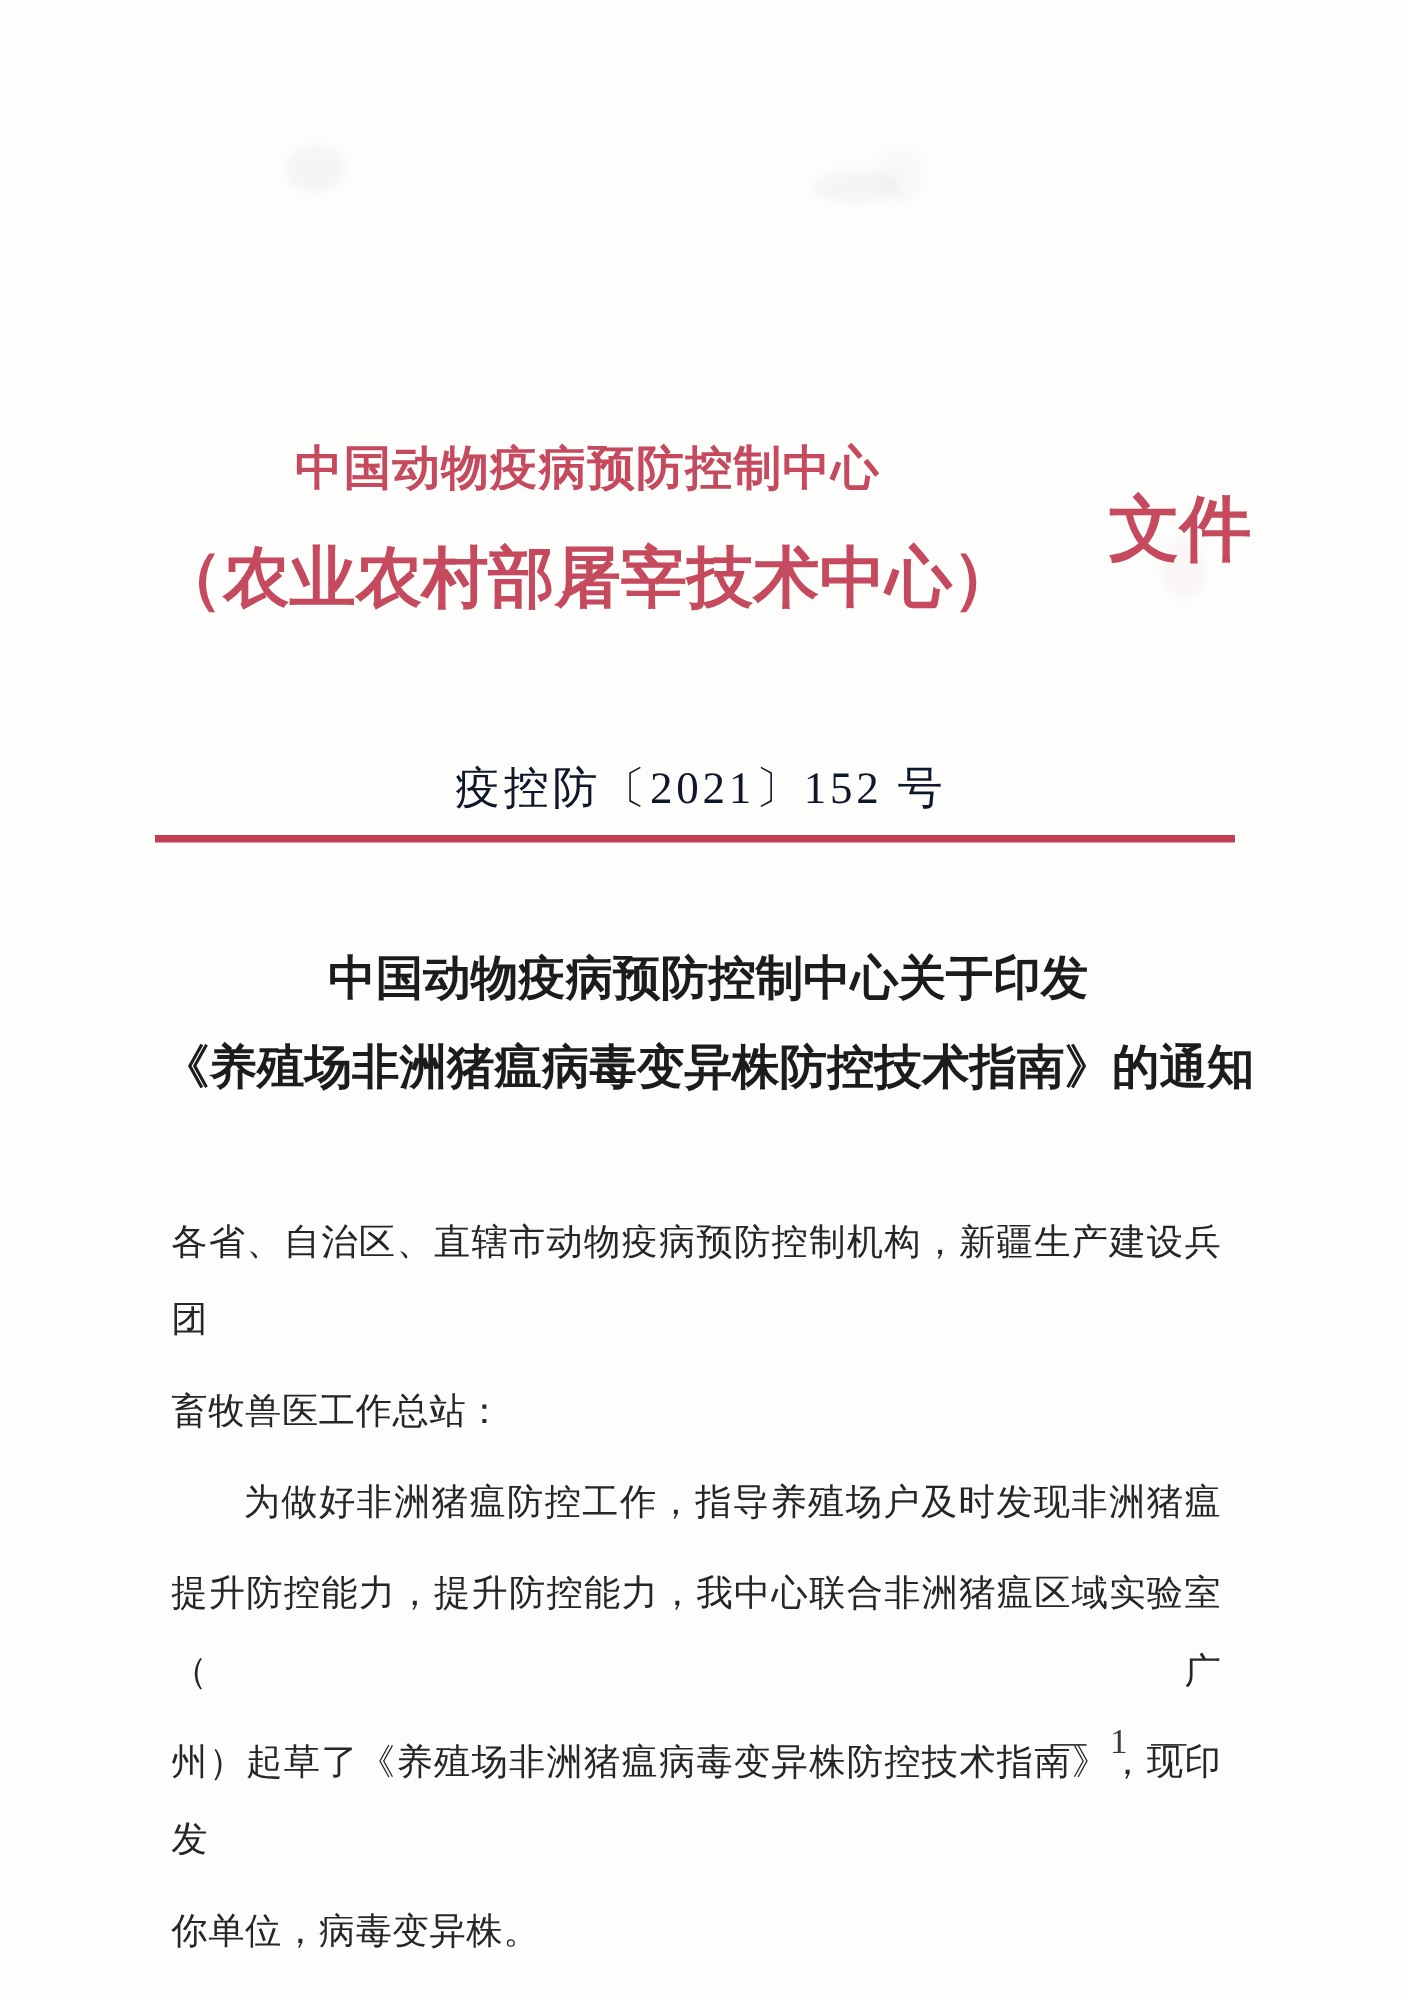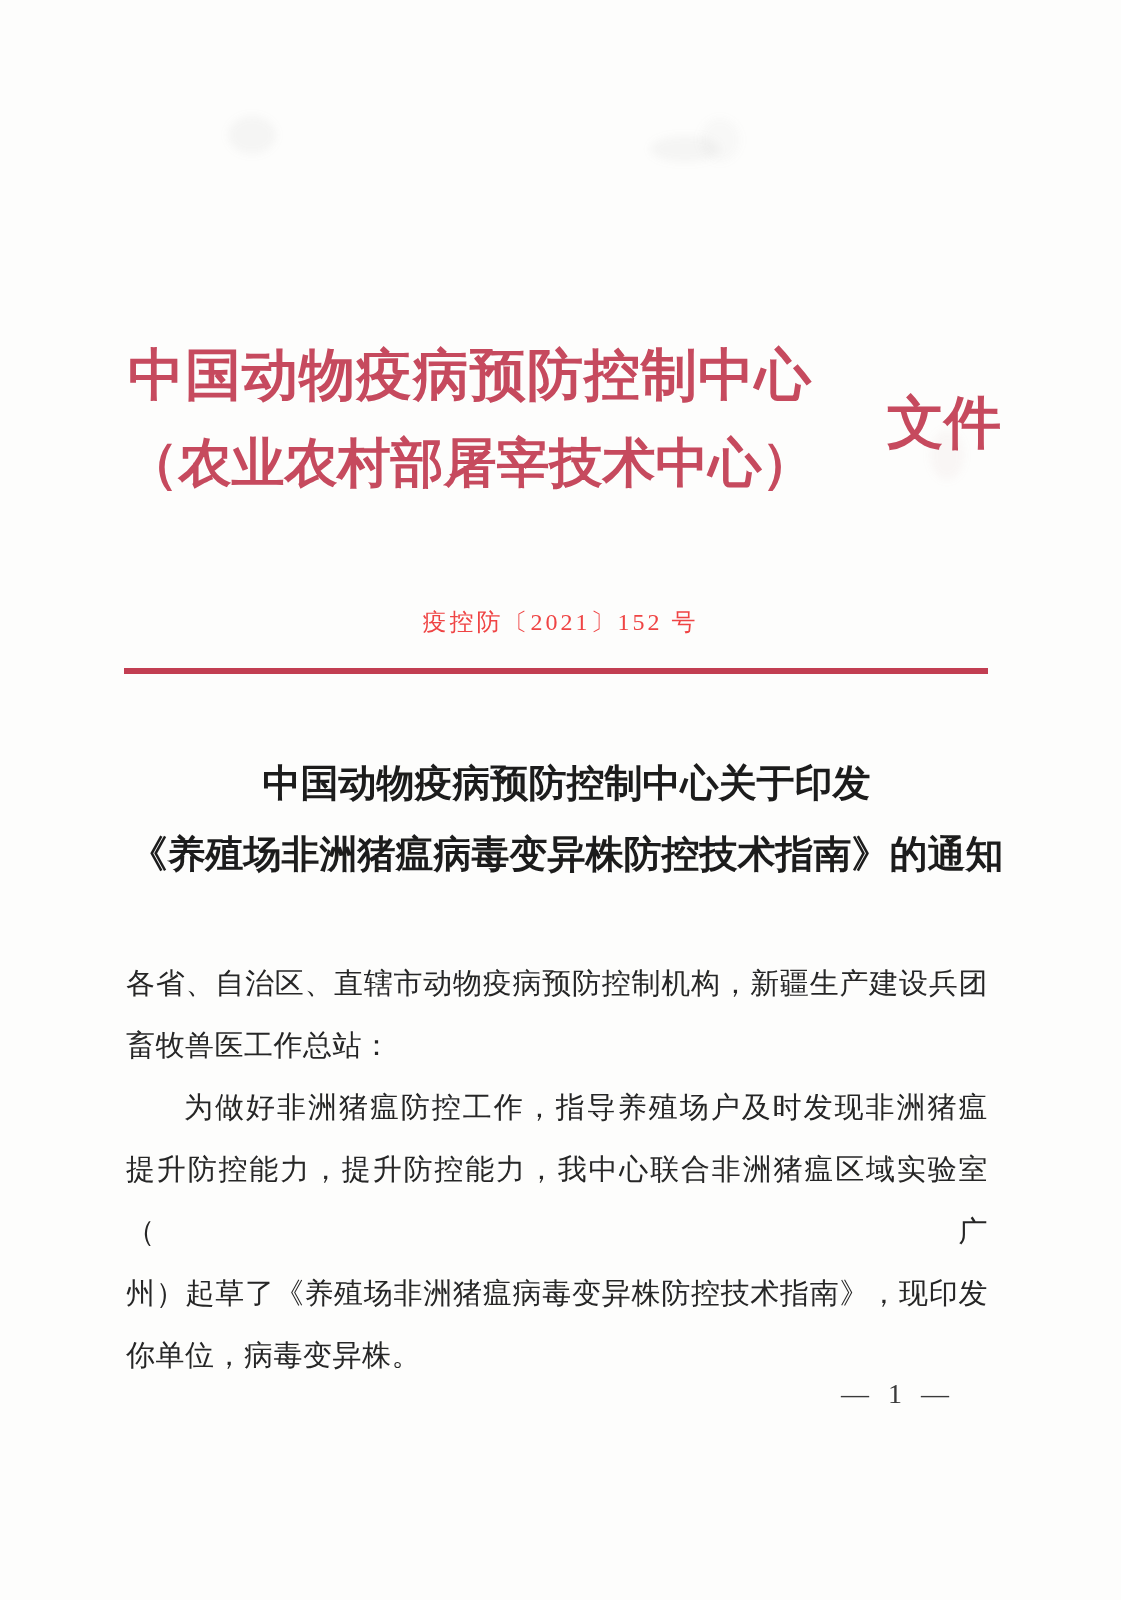--- a/index.html
+++ b/index.html
@@ -28,21 +28,21 @@
     align-items: center;
     justify-content: space-between;
   }
   .org-block {
     width: 700px;
     text-align: center;
     color: var(--accent, #c64a5e);
     font-weight: bold;
   }
   .org-line1 {
-    font-size: 56px;
+    font-size: 38px;
     line-height: 70px;
     letter-spacing: 1px;
     white-space: nowrap;
   }
   .org-line2 {
     font-size: 53px;
     line-height: 66px;
     margin-top: 20px;
     letter-spacing: 0px;
     white-space: nowrap;
@@ -55,23 +55,23 @@
     margin-top: 10px;
   }
 
   
   .ref-number {
     position: absolute;
     top: 606px;
     left: 0;
     width: 100%;
     text-align: center;
-    font-size: 24px;
+    font-size: 36px;
     letter-spacing: 3px;
-    color: #ef4444;
+    color: #0f172a;
   }
 
   
   .red-rule {
     position: absolute;
     top: 668px;
     left: 124px;
     width: 864px;
     height: 6px;
     background: var(--rule, #c23e52);
@@ -94,21 +94,21 @@
   .doc-body {
     position: absolute;
     top: 952px;
     left: 126px;
     width: 862px;
     font-size: 29px;
     color: #262626;
     letter-spacing: 0.5px;
   }
   .doc-body .line {
-    margin: 0;
+    margin: 11px;
     line-height: 62px;
     text-align: justify;
   }
   .doc-body .line.fill { text-align-last: justify; }
   .doc-body .line.indent { text-indent: 58px; }
 
   
   .page-number {
     position: absolute;
     top: 1378px;

